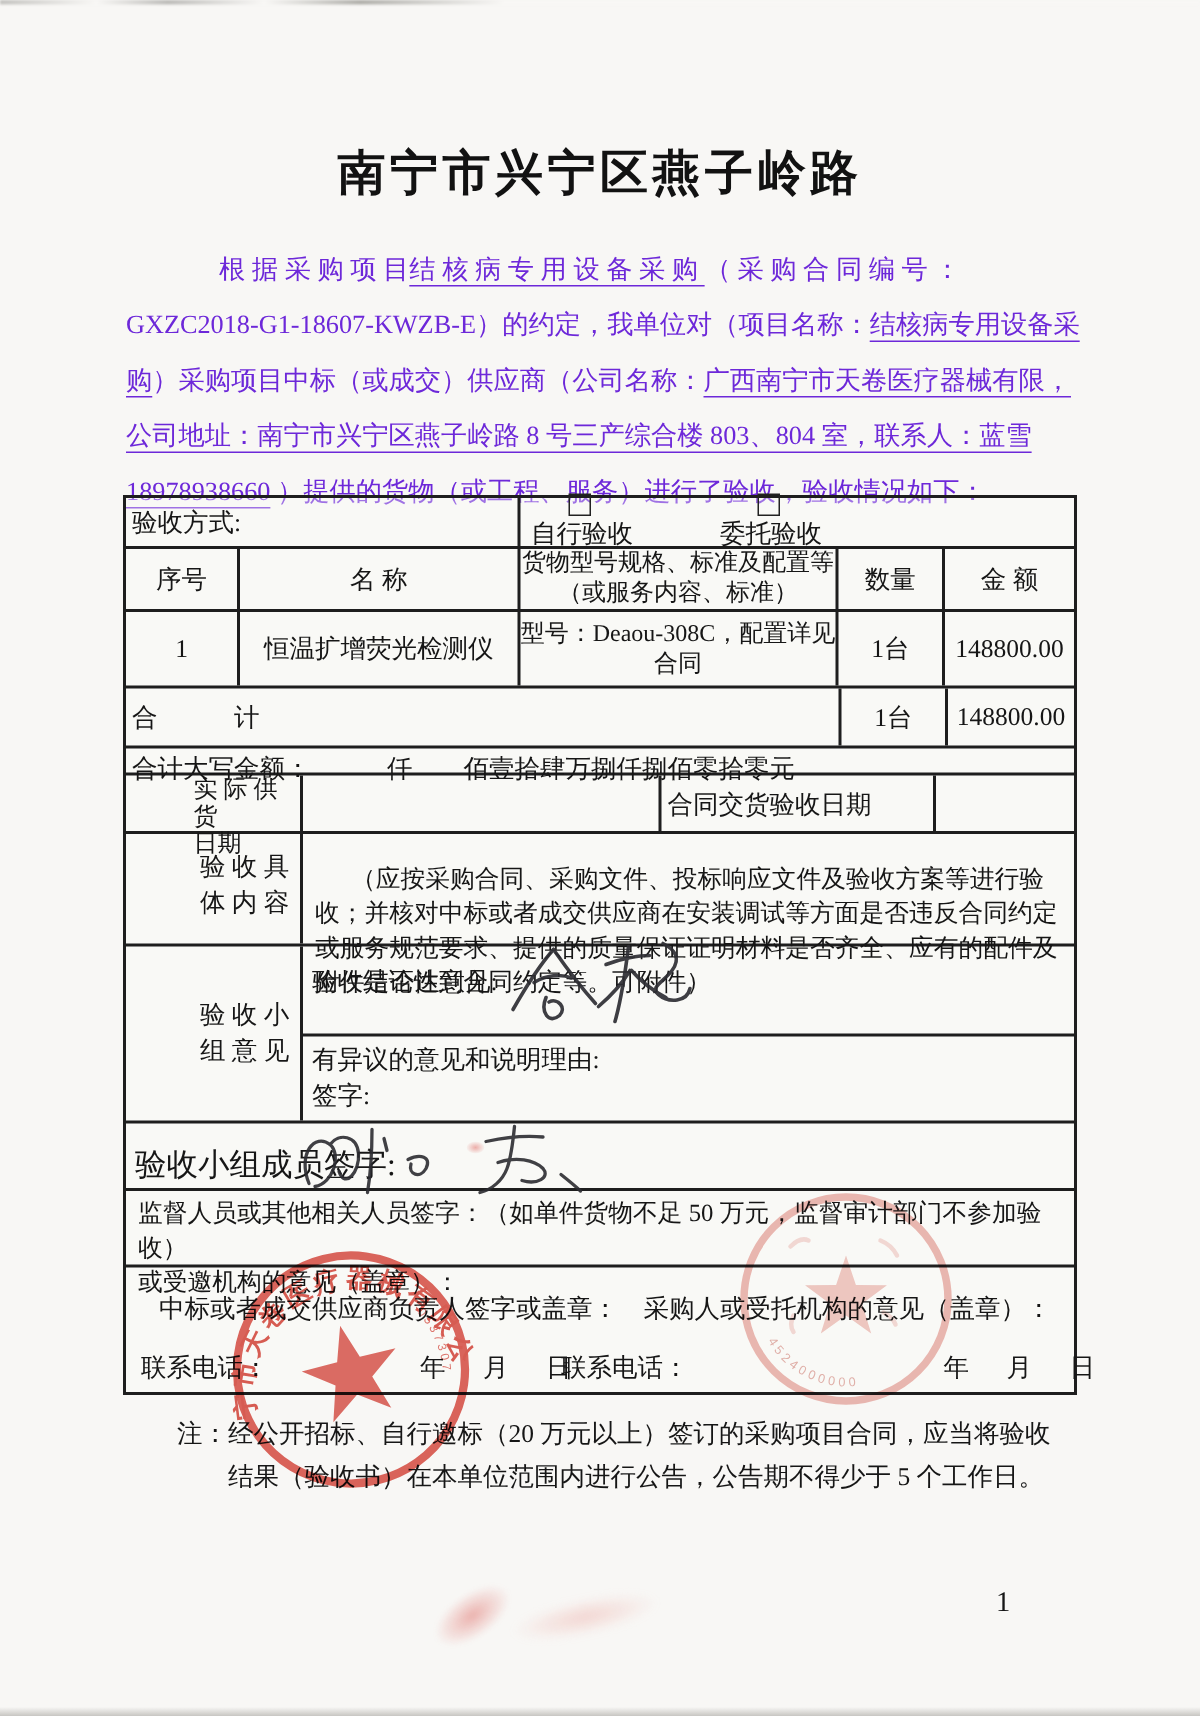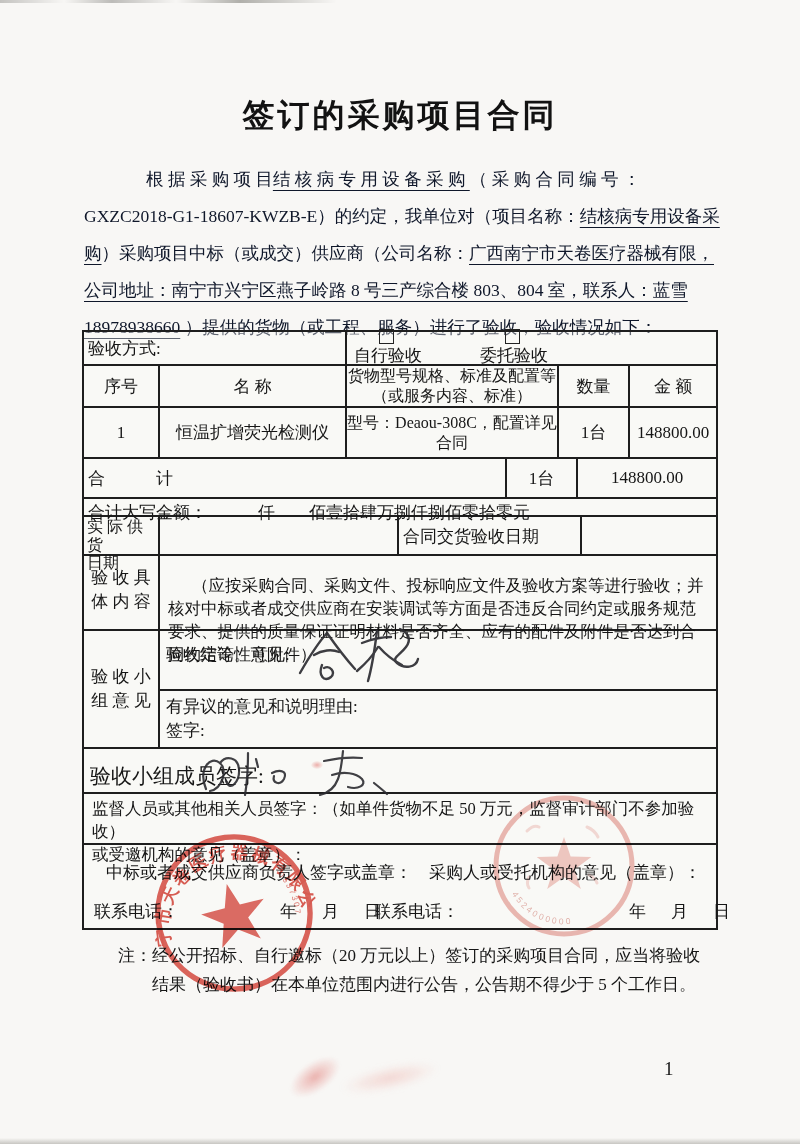--- a/index.html
+++ b/index.html
@@ -16,57 +16,57 @@
   .smudge{position:absolute;border-radius:50%;pointer-events:none;}
   .smudge.s1{left:286px;top:1062px;width:58px;height:30px;background:radial-gradient(ellipse,rgba(222,110,104,.5),rgba(222,110,104,0) 70%);transform:rotate(-35deg);filter:blur(1.5px);}
   .smudge.s2{left:340px;top:1066px;width:100px;height:24px;background:radial-gradient(ellipse,rgba(233,158,150,.38),rgba(233,158,150,0) 70%);transform:rotate(-12deg);filter:blur(3px);}
   .smudge.s3{left:311px;top:761px;width:12px;height:8px;background:radial-gradient(ellipse,rgba(226,112,106,.55),rgba(226,112,106,0) 75%);filter:blur(.5px);}
 
   .doc-title{
     position:absolute;top:94px;left:0;width:100%;text-align:center;
     font-family:"Liberation Sans","DejaVu Sans",sans-serif;
     font-weight:bold;font-size:32px;letter-spacing:3px;color:#121212;
   }
-  .intro{position:absolute;left:84px;width:636px;font-size:17.5px;line-height:26px;color:#0f172a;white-space:nowrap;}
+  .intro{position:absolute;left:84px;width:636px;font-size:17.5px;line-height:26px;color:#6d28d9;white-space:nowrap;}
   .intro.l1{top:166px;padding-left:62px;}
   .intro.l2{top:203px;}
   .intro.l3{top:240px;}
   .intro.l4{top:277px;font-family:Liberation Serif, serif;}
   .intro.l5{top:314px;}
   .u{text-decoration:underline;text-underline-offset:5px;text-decoration-thickness:1px;}
 
   
   .tbl{position:absolute;left:82px;top:330px;width:636px;border:2px solid #1e1e1e;box-sizing:border-box;background:rgba(252,251,250,.35);}
   .row{display:flex;box-sizing:border-box;border-bottom:2px solid #1e1e1e;position:relative;}
   .row:last-child{border-bottom:none;}
   .cell{box-sizing:border-box;border-right:2px solid #1e1e1e;position:relative;}
   .cell:last-child{border-right:none;}
   .c-center{display:flex;align-items:center;justify-content:center;text-align:center;}
   .fs17{font-size:17px;}
   .fs16{font-size:16px;line-height:20px;}
-  .preline{white-space:pre-line;}
+  .preline{white-space:pre-line;margin-left:42px;}
 
   .r1{height:34px;}
   .r1 .a{width:263px;padding:5px 4px;font-size:17px;}
   .r1 .b{flex:1;display:flex;align-items:center;font-size:17px;}
   .cbx{display:inline-block;width:13px;height:13px;border:1.5px solid #222;margin:0 4px 0 0;vertical-align:-1px;background:transparent;}
   .cb-item{display:flex;align-items:center;flex-direction:column;}
   .cb1{margin-left:7px;}
   .cb2{margin-left:58px;}
 
   .r2{height:42px;}
   .w-no{width:76px;}
   .w-name{width:187px;}
   .w-spec{width:212px;}
   .w-qty{width:71px;}
   .w-amt{flex:1;}
   .r3{height:51px;}
 
   .r4{height:40px;}
-  .r4 .lbl{width:423px;padding:8px 4px;font-size:17px;}
+  .r4 .lbl{width:477px;padding:8px 4px;font-size:17px;}
 
   .r5{height:18px;}
   .r5 .cell{flex:1;padding:2px 4px;font-size:17px;}
 
   .r6{height:39px;}
   .r6 .d1{width:76px;font-size:16px;line-height:18px;padding:1px 3px;}
   .r6 .d2{width:239px;}
   .r6 .d3{width:183px;padding:8px 4px;font-size:17px;}
   .r6 .d4{flex:1;}
 
@@ -106,21 +106,21 @@
   .stamp.right{left:489px;top:791px;opacity:.52;filter:blur(.4px);}
 </style>
 </head>
 <body>
 
 <div class="page">
 
   <div class="scan-edge-top"></div>
   <div class="scan-edge-bottom"></div>
 
-  <div class="doc-title">签订的采购项目合同</div>
+  <div class="doc-title">南宁市兴宁区燕子岭路</div>
 
   <div class="intro l1"><span>根 据 采 购 项 目</span><span class="u">结 核 病 专 用 设 备 采 购 </span><span>（ 采 购 合 同 编 号 ：</span></div>
   <div class="intro l2"><span>GXZC2018-G1-18607-KWZB-E）的约定，我单位对（项目名称：</span><span class="u">结核病专用设备采</span></div>
   <div class="intro l3"><span class="u">购</span><span>）采购项目中标（或成交）供应商（公司名称：</span><span class="u">广西南宁市天卷医疗器械有限，</span></div>
   <div class="intro l4"><span class="u">公司地址：南宁市兴宁区燕子岭路 8 号三产综合楼 803、804 室，联系人：蓝雪</span></div>
   <div class="intro l5"><span class="u">18978938660</span><span> ）提供的货物（或工程、服务）进行了验收，验收情况如下：</span></div>
 
   <div class="tbl">
 
     <div class="row r1">

